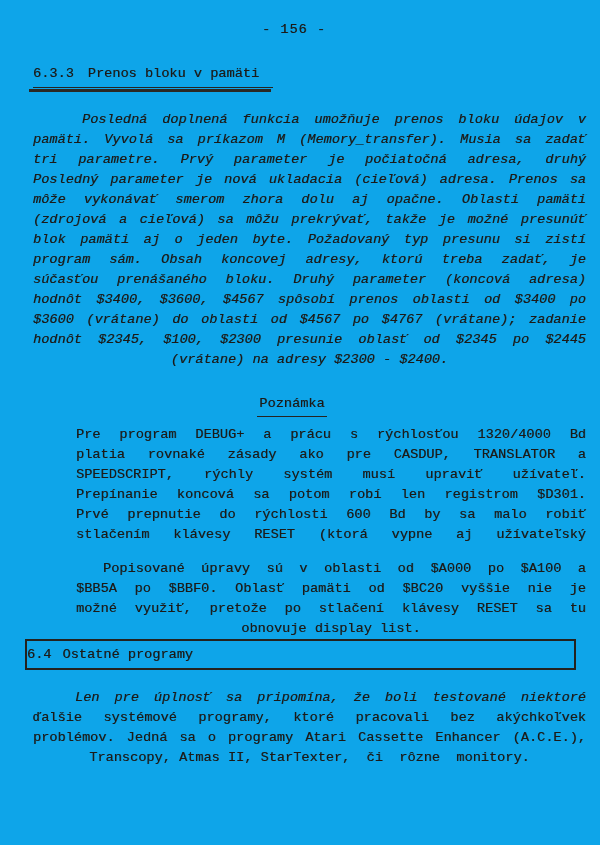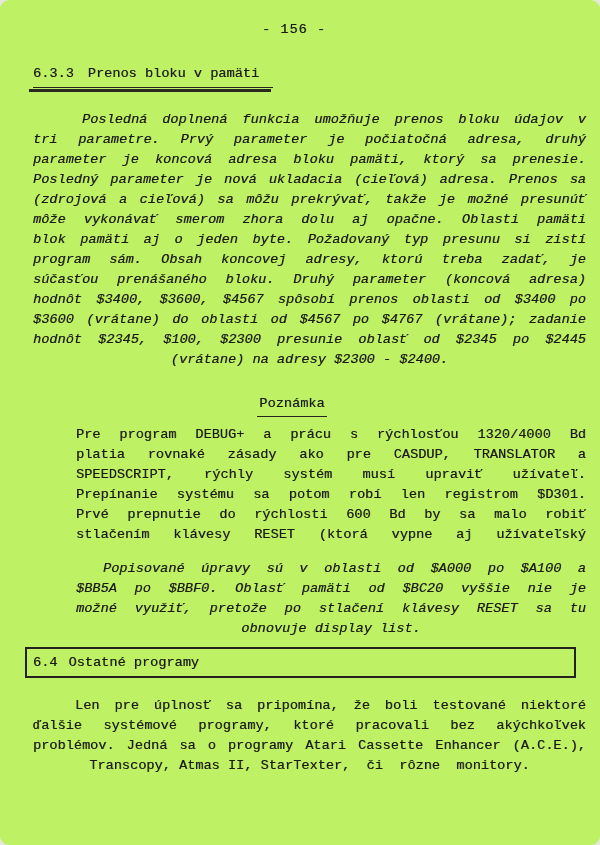--- a/index.html
+++ b/index.html
@@ -2,29 +2,28 @@
 <html><head>
 <meta charset="utf-8">
 <style>
   html, body { margin: 0; padding: 0; background: #e8e6e1; }
   .page {
     position: relative;
     width: 600px;
     height: 845px;
     margin: 0;
     box-sizing: border-box;
-    background: #bef264;
+    background: #0ea5e9;
     padding: 20px 14px 0 33px;
     font-family: "Liberation Mono", "DejaVu Sans Mono", monospace;
     font-size: 13.6px;
     line-height: 20px;
     color: #1c1a17;
     text-shadow: 0.45px 0.3px 0 rgba(28,26,23,0.55);
     overflow: hidden;
-    border-radius: 9px;
   }
   
   .pagenum {
     margin-left: -33px; margin-right: -14px;
     text-align: center;
     transform: translateX(-6px);
     letter-spacing: 1px;
   }
   
   .h633 { margin-top: 24px; }
@@ -42,90 +41,88 @@
     background: #2b2823;
   }
   .hnum { margin-right: 14px; }
 
   .para { margin: 0; }
   .p1 { margin-top: 22px; font-style: italic; }
   .jl { text-align: justify; text-align-last: justify; }
   .ll { text-align: center; white-space: pre; }
   .ind1 { padding-left: 49px; }  
   .ind2 { padding-left: 27px; }  
-  .ind3 { padding-left: 42px; }  
+  .ind3 { padding-left: 42px; font-style: italic; }  
 
   
   .noteh {
     margin-top: 24px;
     margin-left: -33px; margin-right: -14px;
     text-align: center;
     transform: translateX(-8px);
   }
   .nh-underline {
     display: inline-block;
     border-bottom: 1.6px solid #262420;
     padding: 0 2px 2px 2px;
   }
   .noteblock { margin-left: 43px; }
   .nb1 { margin-top: 8px; }
-  .nb2 { margin-top: 14px; font-style: italic; }
+  .nb2 { margin-top: 14px; }
 
   
   .boxh {
     box-sizing: border-box;
-    margin-top: 8px;
     margin-left: -8px;
     width: 551px;
     height: 31px;
     border: 2px solid #24221e;
     display: flex;
     align-items: center;
-    padding-left: 6px;
     font-family: Liberation Mono, monospace;
   }
   .bnum { margin-right: 11px; }
   .p64 { margin-top: 18px; }
 </style>
 </head>
 <body>
 
 <div class="page">
 
   <div class="pagenum">- 156 -</div>
 
   <div class="h633">
     <span class="hwrap"><span class="hnum">6.3.3</span><span>Prenos bloku v pamäti</span></span>
   </div>
 
   <div class="para p1">
     <div class="jl ind1">Posledná doplnená funkcia umožňuje prenos bloku údajov v</div>
+    <div class="jl">pamäti. Vyvolá sa príkazom M (Memory_transfer). Musia sa zadať</div>
     <div class="jl">tri parametre. Prvý parameter je počiatočná adresa, druhý</div>
-    <div class="jl">parameter je koncová adresa bloku pamäti, ktorý sa prenesie.</div>
     <div class="jl">Posledný parameter je nová ukladacia (cieľová) adresa. Prenos sa</div>
+    <div class="jl">môže vykonávať smerom zhora dolu aj opačne. Oblasti pamäti</div>
     <div class="jl">(zdrojová a cieľová) sa môžu prekrývať, takže je možné presunúť</div>
-    <div class="jl">môže vykonávať smerom zhora dolu aj opačne. Oblasti pamäti</div>
     <div class="jl">blok pamäti aj o jeden byte. Požadovaný typ presunu si zistí</div>
     <div class="jl">program sám. Obsah koncovej adresy, ktorú treba zadať, je</div>
     <div class="jl">súčasťou prenášaného bloku. Druhý parameter (koncová adresa)</div>
     <div class="jl">hodnôt $3400, $3600, $4567 spôsobí prenos oblasti od $3400 po</div>
     <div class="jl">$3600 (vrátane) do oblasti od $4567 po $4767 (vrátane); zadanie</div>
     <div class="jl">hodnôt $2345, $100, $2300 presunie oblasť od $2345 po $2445</div>
     <div class="ll">(vrátane) na adresy $2300 - $2400.</div>
   </div>
 
   <div class="noteh">
     <span class="nh-underline">Poznámka</span>
   </div>
 
   <div class="para noteblock nb1">
     <div class="jl">Pre program DEBUG+ a prácu s rýchlosťou 1320/4000 Bd</div>
     <div class="jl">platia rovnaké zásady ako pre CASDUP, TRANSLATOR a</div>
     <div class="jl">SPEEDSCRIPT, rýchly systém musí upraviť užívateľ.</div>
-    <div class="jl">Prepínanie systému sa potom robí len registrom $D301.</div>
+    <div class="jl">Prepínanie koncová sa potom robí len registrom $D301.</div>
     <div class="jl">Prvé prepnutie do rýchlosti 600 Bd by sa malo robiť</div>
     <div class="jl">stlačením klávesy RESET (ktorá vypne aj užívateľský</div>
   </div>
 
   <div class="para noteblock nb2">
     <div class="jl ind2">Popisované úpravy sú v oblasti od $A000 po $A100 a</div>
     <div class="jl">$BB5A po $BBF0. Oblasť pamäti od $BC20 vyššie nie je</div>
     <div class="jl">možné využiť, pretože po stlačení klávesy RESET sa tu</div>
     <div class="ll">obnovuje display list.</div>
   </div>

